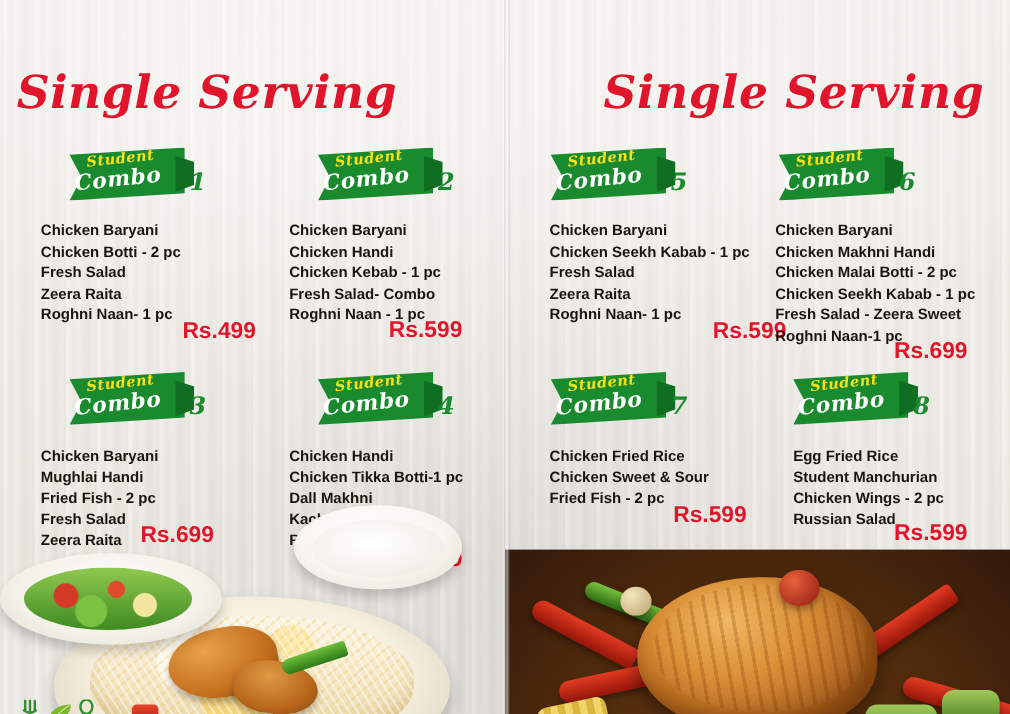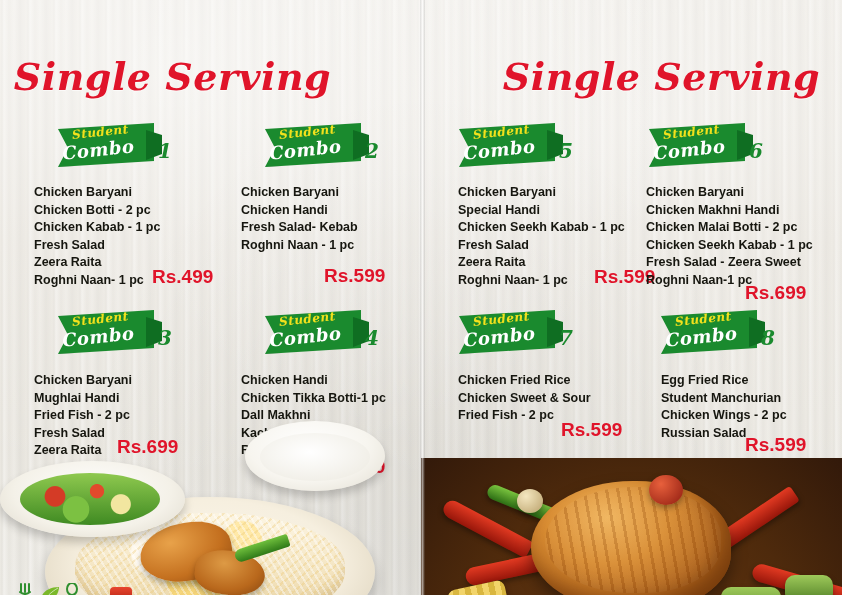--- a/index.html
+++ b/index.html
@@ -272,38 +272,38 @@
   <div class="combo" style="left:58px; top:85px;">
     <div class="ribbon"></div>
     <div class="ribbon-tail"></div>
     <div class="student">Student</div>
     <div class="comboword">Combo</div>
     <div class="combonum">1</div>
   </div>
   <div class="items" style="left:34px; top:146px;">
     <span class="row">Chicken Baryani</span>
     <span class="row">Chicken Botti - 2 pc</span>
-    <span class="row">Chicken Kabab - 1 pc</span>
     <span class="row">Fresh Salad</span>
     <span class="row">Zeera Raita</span>
     <span class="row">Roghni Naan- 1 pc</span>
   </div>
   <div class="price" style="left:152px; top:228px;">Rs.499</div>
 
   <div class="combo" style="left:265px; top:85px;">
     <div class="ribbon"></div>
     <div class="ribbon-tail"></div>
     <div class="student">Student</div>
     <div class="comboword">Combo</div>
     <div class="combonum">2</div>
   </div>
   <div class="items" style="left:241px; top:146px;">
     <span class="row">Chicken Baryani</span>
     <span class="row">Chicken Handi</span>
-    <span class="row">Fresh Salad- Kebab</span>
+    <span class="row">Chicken Kebab - 1 pc</span>
+    <span class="row">Fresh Salad- Combo</span>
     <span class="row">Roghni Naan - 1 pc</span>
   </div>
   <div class="price" style="left:324px; top:227px;">Rs.599</div>
 
   <div class="combo" style="left:58px; top:272px;">
     <div class="ribbon"></div>
     <div class="ribbon-tail"></div>
     <div class="student">Student</div>
     <div class="comboword">Combo</div>
     <div class="combonum">3</div>
@@ -371,21 +371,20 @@
 
   <div class="combo" style="left:38px; top:85px;">
     <div class="ribbon"></div>
     <div class="ribbon-tail"></div>
     <div class="student">Student</div>
     <div class="comboword">Combo</div>
     <div class="combonum">5</div>
   </div>
   <div class="items" style="left:37px; top:146px;">
     <span class="row">Chicken Baryani</span>
-    <span class="row">Special Handi</span>
     <span class="row">Chicken Seekh Kabab - 1 pc</span>
     <span class="row">Fresh Salad</span>
     <span class="row">Zeera Raita</span>
     <span class="row">Roghni Naan- 1 pc</span>
   </div>
   <div class="price" style="left:173px; top:228px;">Rs.599</div>
 
   <div class="combo" style="left:228px; top:85px;">
     <div class="ribbon"></div>
     <div class="ribbon-tail"></div>

